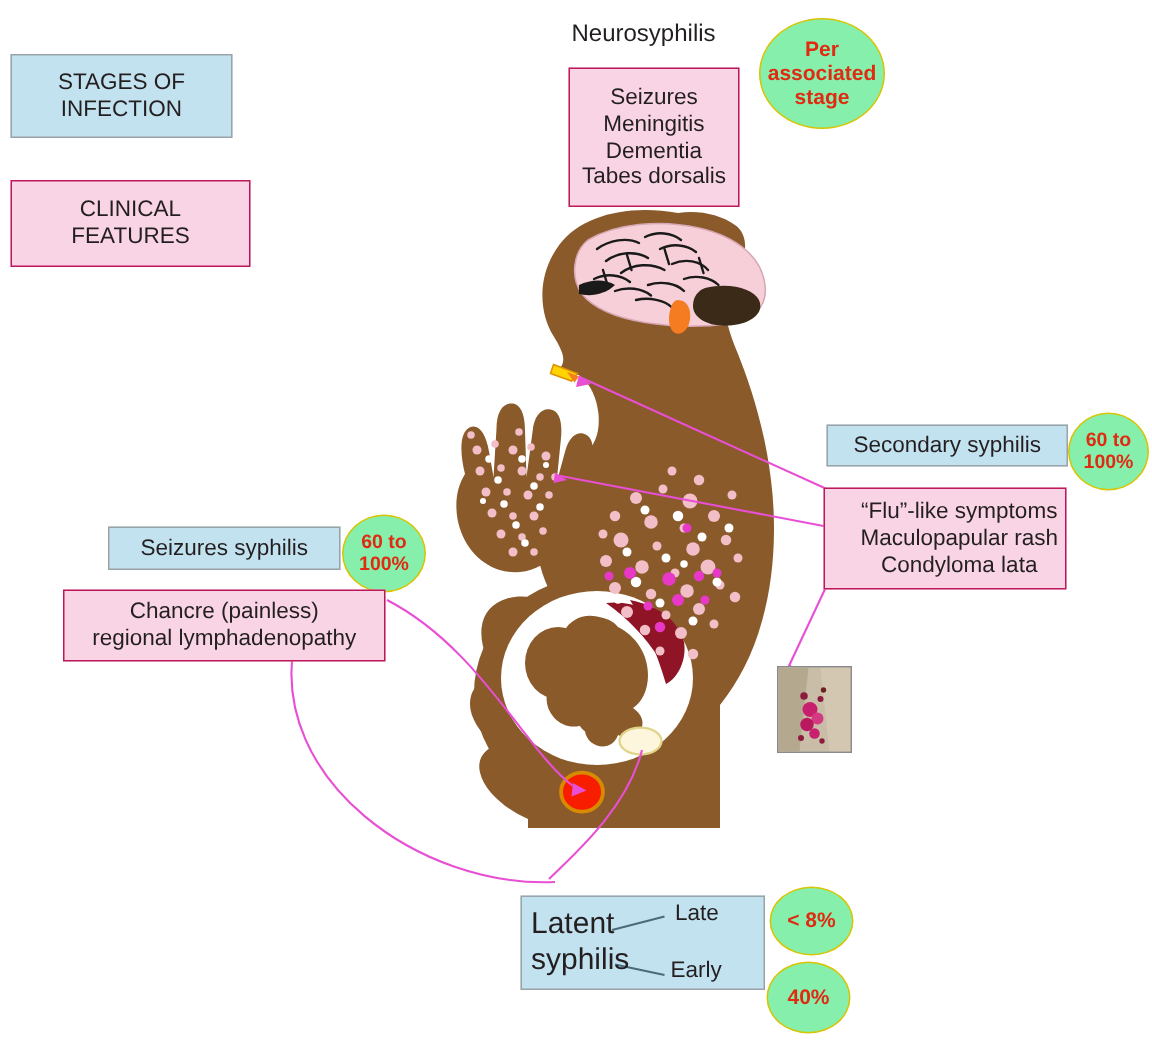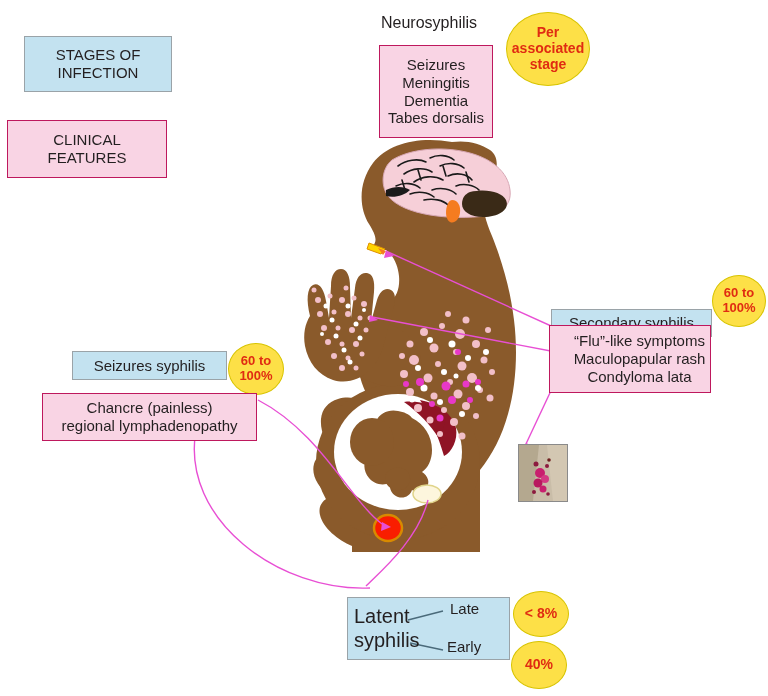--- a/index.html
+++ b/index.html
@@ -41,21 +41,21 @@
   }
 
   
   .ellipse {
     box-sizing: border-box;
     display: flex;
     align-items: center;
     justify-content: center;
     text-align: center;
     border-radius: 50%;
-    background: #fde047;
+    background: #86efac;
     border: 1px solid #d8c400;
     color: #e02b12;
     font-weight: bold;
     line-height: 1.12;
     white-space: pre-line;
   }
 
   .plain-label {
     color: #231f20;
     white-space: nowrap;
@@ -355,39 +355,39 @@
       <circle cx="19" cy="38" r="4.5" fill="#b8195f"></circle>
       <circle cx="24" cy="44" r="3.5" fill="#c8206e"></circle>
       <circle cx="17" cy="19" r="2.5" fill="#8c1b3e"></circle>
       <circle cx="28" cy="21" r="2" fill="#8c1b3e"></circle>
       <circle cx="30" cy="15" r="1.8" fill="#6e2020"></circle>
       <circle cx="15" cy="47" r="2" fill="#8c1b3e"></circle>
       <circle cx="29" cy="49" r="1.8" fill="#8c1b3e"></circle>
     </svg>
   </div>
 
-  <div class="abs box box-blue" style="left:24px; top:36px; width:148px; height:56px; font-size:15px;">STAGES OF
+  <div class="abs box box-blue" style="left:7px; top:36px; width:148px; height:56px; font-size:15px;">STAGES OF
 INFECTION</div>
 
   <div class="abs box box-pink" style="left:7px; top:120px; width:160px; height:58px; font-size:15px;">CLINICAL
 FEATURES</div>
 
 
   <div class="abs plain-label" style="left:381px; top:14px; font-size:16px;">Neurosyphilis</div>
 
   <div class="abs box box-pink" style="left:379px; top:45px; width:114px; height:93px; font-size:15px;">Seizures
 Meningitis
 Dementia
 Tabes dorsalis</div>
 
   <div class="abs ellipse" style="left:506px; top:12px; width:84px; height:74px; font-size:14px;">Per
 associated
 stage</div>
 
-  <div class="abs box box-blue" style="left:551px; top:283px; width:161px; height:28px; font-size:15px;margin-top:26px;">Secondary syphilis</div>
+  <div class="abs box box-blue" style="left:551px; top:283px; width:161px; height:28px; font-size:15px;">Secondary syphilis</div>
 
   <div class="abs ellipse" style="left:712px; top:275px; width:54px; height:52px; font-size:13px;">60 to
 100%</div>
 
   <div class="abs box box-pink" style="left:549px; top:325px; width:162px; height:68px; font-size:15px;padding-left:19px;">“Flu”-like symptoms
 Maculopapular rash
 Condyloma lata</div>
 
   <div class="abs box box-blue" style="left:72px; top:351px; width:155px; height:29px; font-size:15px;">Seizures syphilis</div>
 

